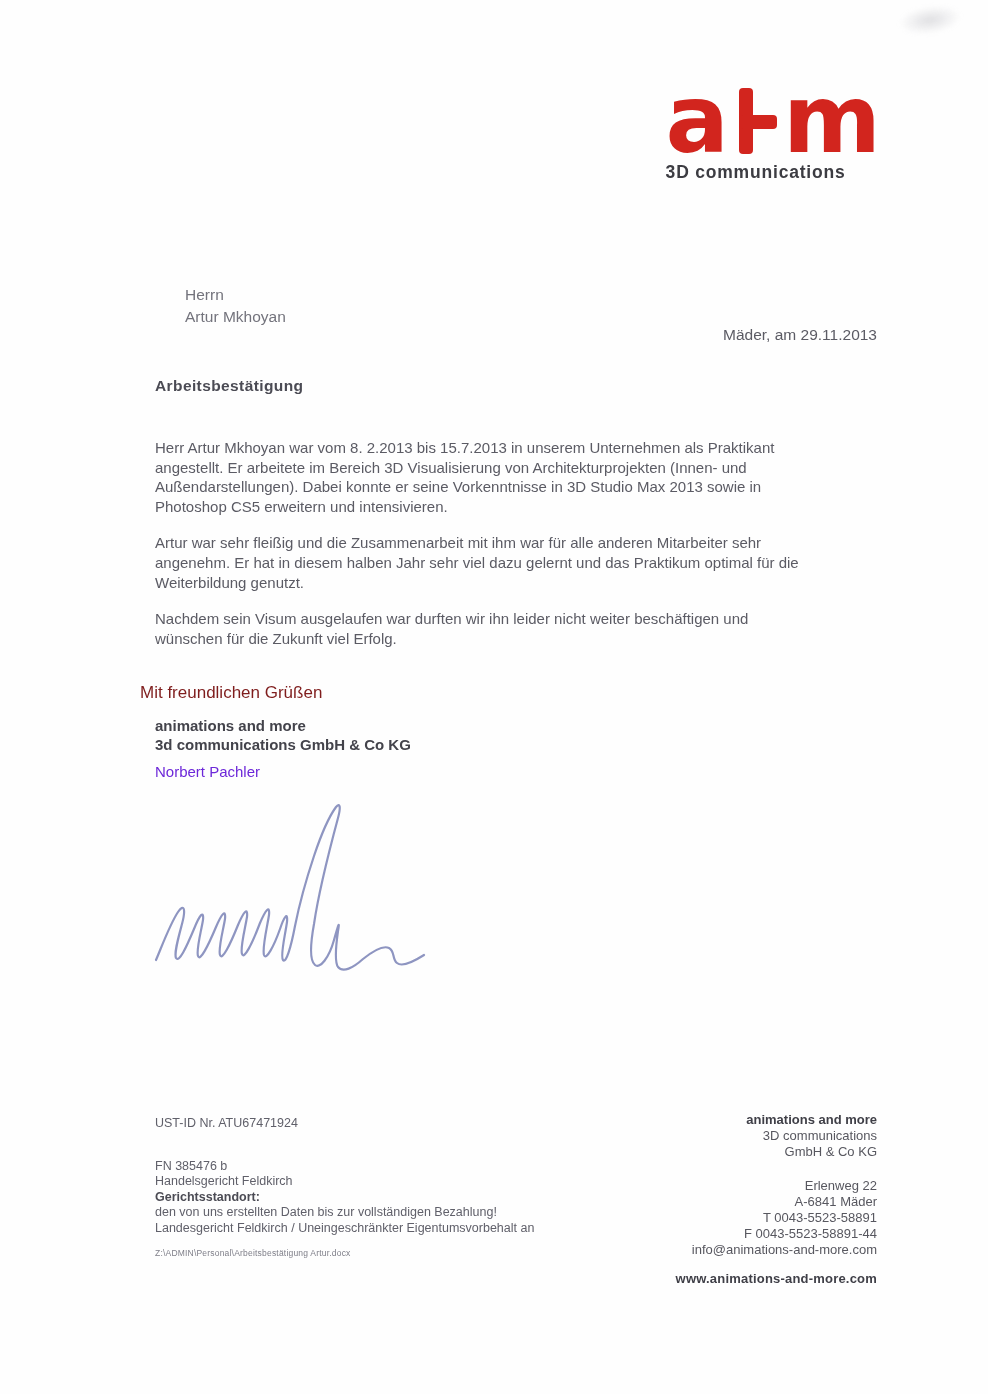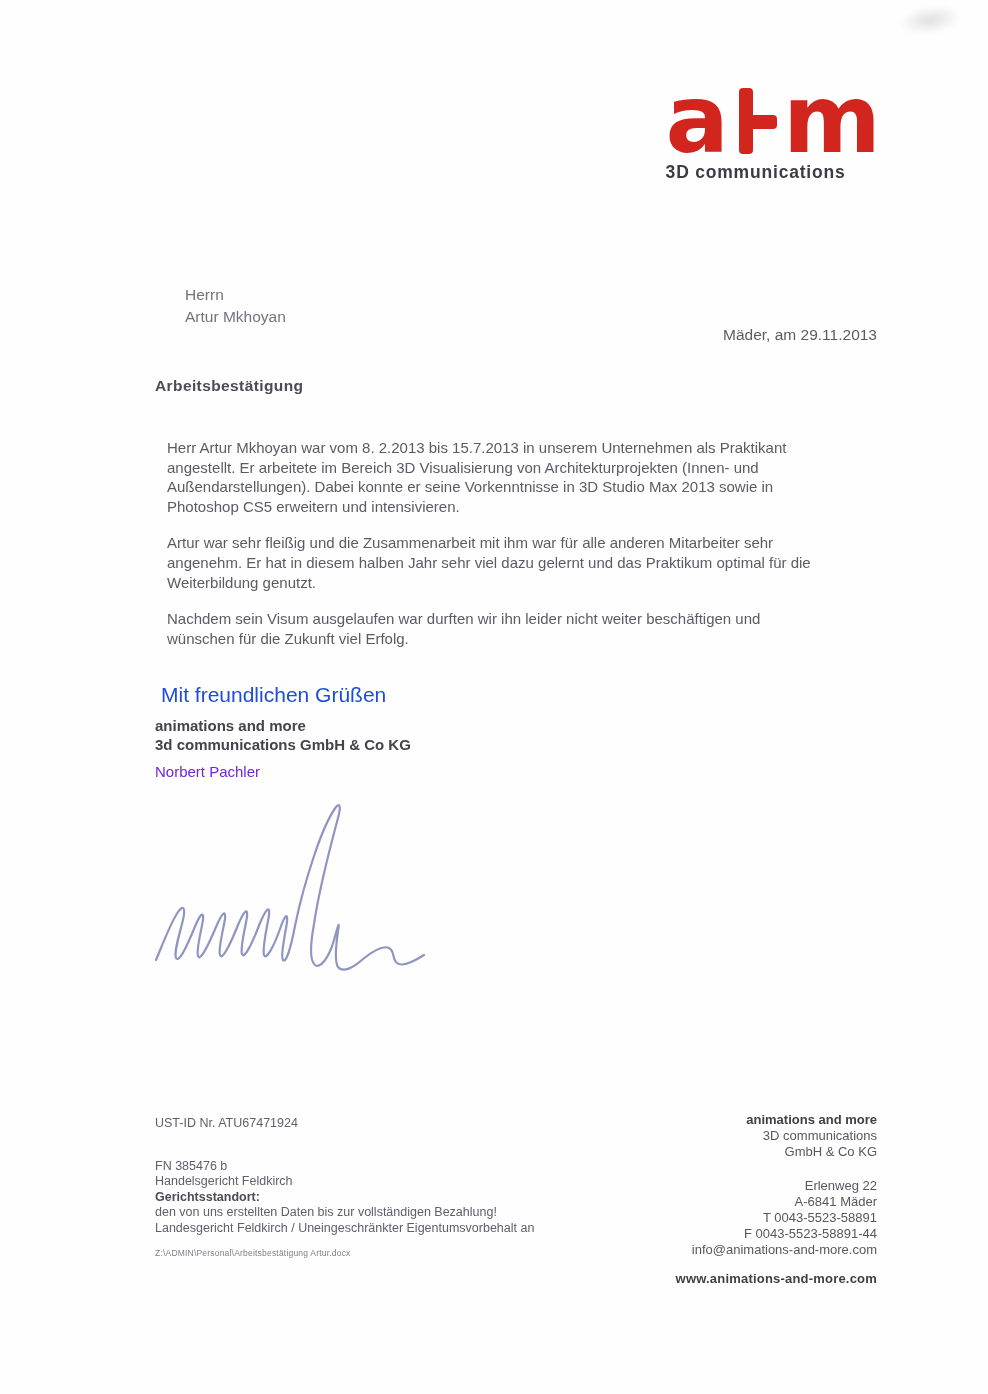--- a/index.html
+++ b/index.html
@@ -33,25 +33,25 @@
   .logo-plus .hbar { position: absolute; left: 4px; top: 27px; width: 38px; height: 14px; background: #d2251e; border-radius: 4px; }
   .logo-subtitle {
     margin-top: 8px; font-size: 17.5px; font-weight: 700;
     color: #3c3c42; letter-spacing: 0.8px;
   }
   
   .recipient { position: absolute; left: 155px; top: 284px; font-size: 15.5px; line-height: 21.5px; color: #73737c; margin-left: 30px; }
   .date-line { position: absolute; right: 111px; top: 326px; font-size: 15.5px; color: #5b5b64; }
   .subject { position: absolute; left: 155px; top: 377px; font-size: 15.5px; font-weight: 700; color: #4b4b54; letter-spacing: 0.4px; }
   
-  .body-text { position: absolute; left: 167px; top: 438px; width: 745px; font-size: 15px; }
+  .body-text { position: absolute; left: 155px; top: 438px; width: 745px; font-size: 15px; }
   .para { margin-bottom: 17px; }
   .para:nth-child(3) { margin-bottom: 17px; }
   .line { line-height: 19.6px; white-space: nowrap; }
-  .closing-salute { position: absolute; left: 161px; top: 683px; font-size: 21px; color: #1d4ed8; }
+  .closing-salute { position: absolute; left: 140px; top: 683px; font-size: 17px; color: #7f1d1d; }
   .closing-company { position: absolute; left: 155px; top: 716px; font-size: 15px; font-weight: 700; color: #43434b; line-height: 19px; }
   .closing-signer { position: absolute; left: 155px; top: 763px; font-size: 15px; color: #6d28d9; }
   
   .signature { position: absolute; left: 148px; top: 798px; }
   
   .footer-left { position: absolute; left: 155px; top: 1116px; font-size: 12.5px; line-height: 15.5px; color: #60606a; }
   .footer-left .block-gap-1 { margin-top: 27px; }
   .footer-left .block-gap-2 { }
   .footer-left .bold-title { font-weight: 700; color: #4b4b54; }
   .file-note { margin-top: 10px; font-size: 8.5px; color: #7e7e88; filter: blur(0.35px); letter-spacing: 0.2px; }

